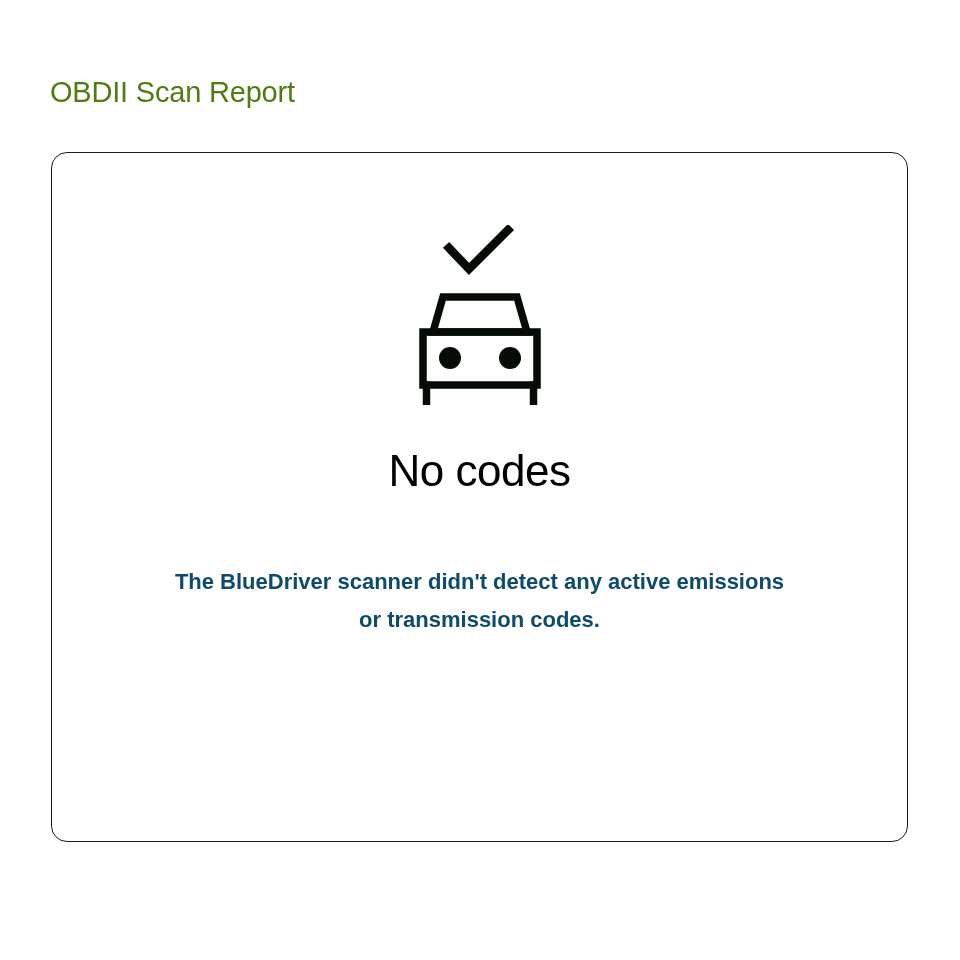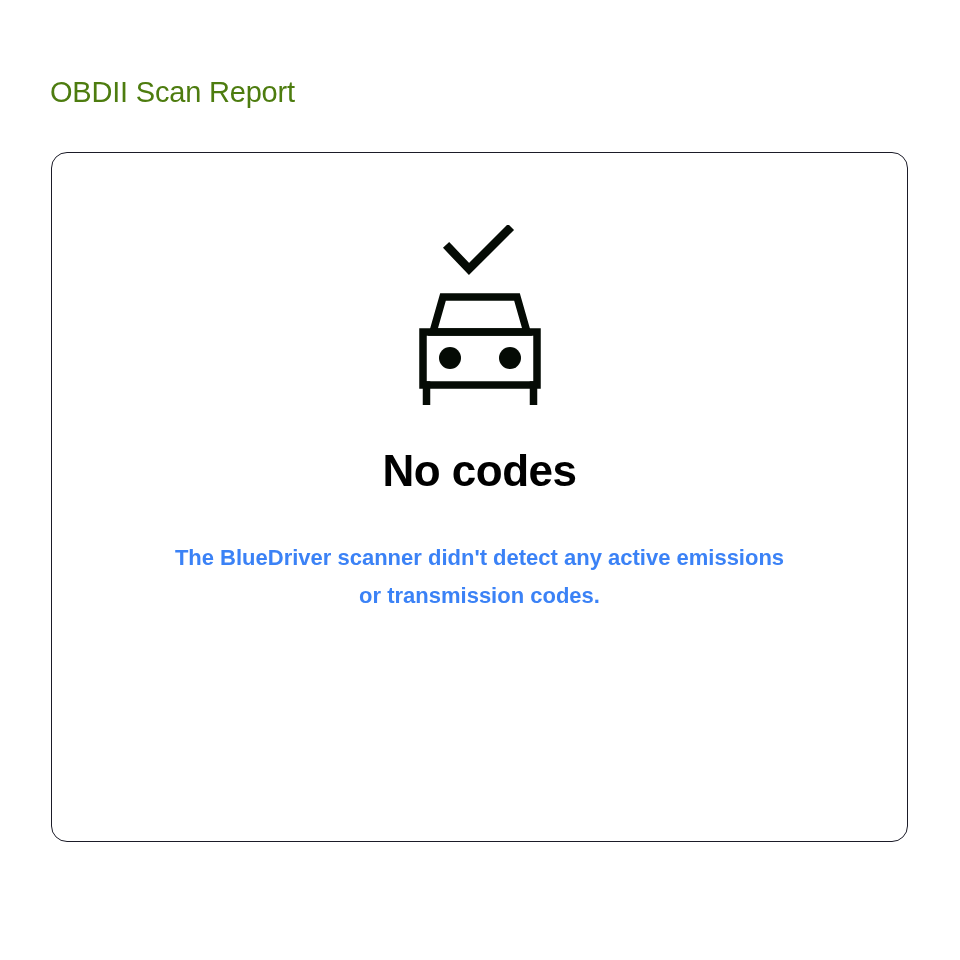--- a/index.html
+++ b/index.html
@@ -69,37 +69,37 @@
   .status-icon svg {
     display: block;
     width: 160px;
     height: 180px;
   }
 
   
   .status-headline {
     margin-top: 42px;
     font-size: 44px;
-    font-weight: 700;
+    font-weight: 400;
     letter-spacing: -0.5px;
     line-height: 1.1;
     color: #000000;
     text-align: center;
     white-space: nowrap;
   }
 
   
   .status-description {
-    margin-top: 44px;
+    margin-top: 68px;
     width: 620px;
     font-size: 22px;
     font-weight: 700;
     line-height: 1.72;
     text-align: center;
-    color: #3b82f6;
+    color: #0c4a6e;
   }
 </style>
 </head>
 <body>
 
 <div id="page-root">
 
   <h1 class="report-title">OBDII Scan Report</h1>
 
   <section class="result-card">

